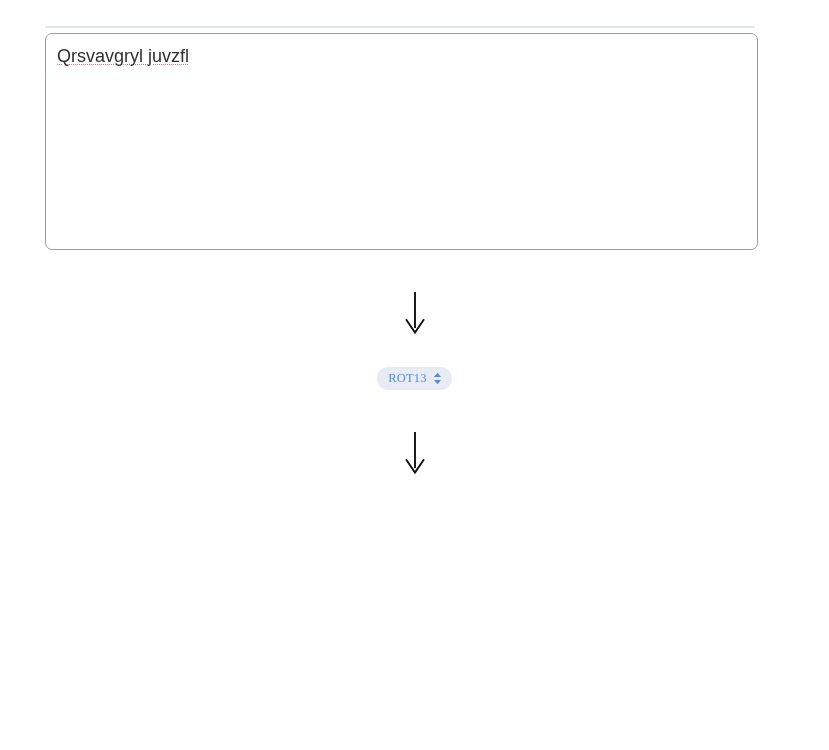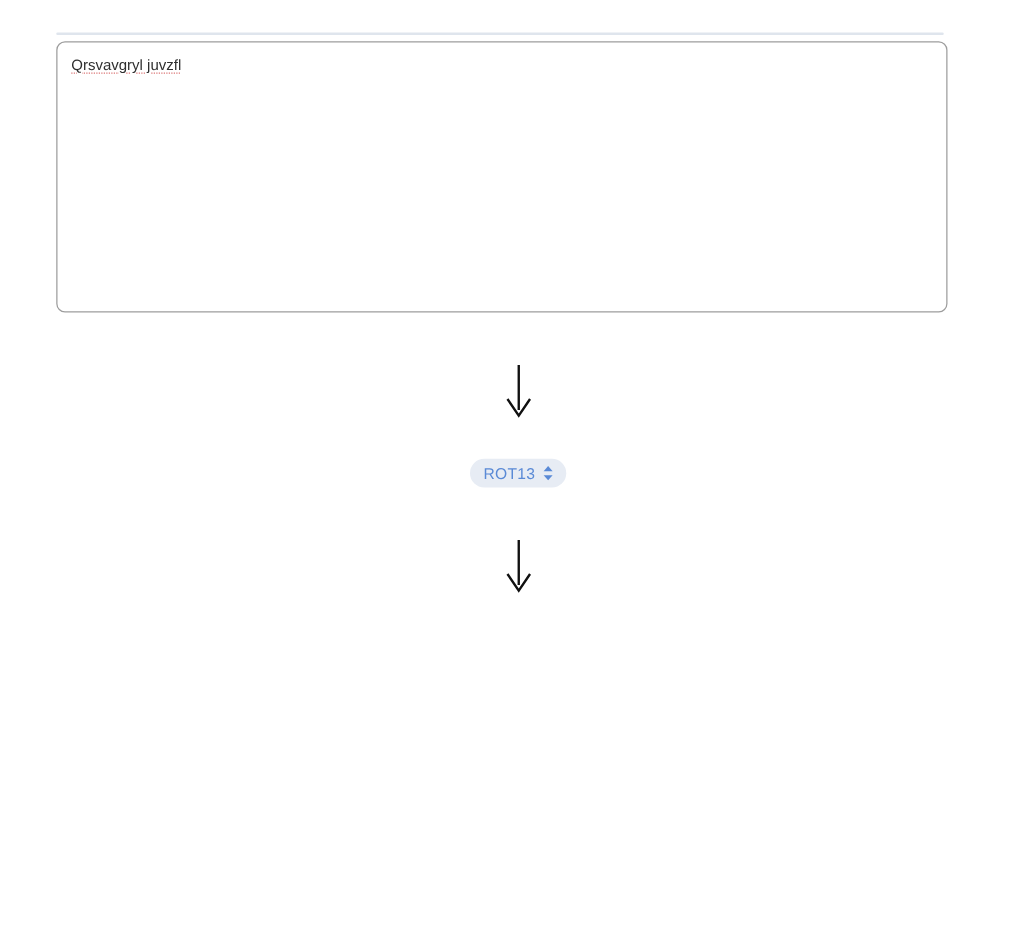--- a/index.html
+++ b/index.html
@@ -35,21 +35,21 @@
   }
 
   
   .ta {
     position: absolute;
     box-sizing: border-box;
     background: #ffffff;
     border-radius: 7px;
     padding: 10px 11px;
     font-family: "Liberation Sans", sans-serif;
-    font-size: 12px;
+    font-size: 18px;
     line-height: 1.35;
     color: #2f2f2f;
     white-space: pre-wrap;
     overflow: hidden;
     resize: none;
     outline: none;
     display: block;
   }
 
   .ta-input {
@@ -107,21 +107,21 @@
   .select-pill {
     display: inline-flex;
     align-items: center;
     gap: 6px;
     box-sizing: border-box;
     height: 23px;
     padding: 0 10px 0 11px;
     background: #e7ecf4;
     border: none;
     border-radius: 12px;
-    font-family: Liberation Sans, sans-serif;
+    font-family: Liberation Serif, serif;
     font-size: 12.5px;
     letter-spacing: 0.2px;
     color: #5a8ad6;
     cursor: default;
     vertical-align: middle;
   }
   .select-pill .caret {
     display: inline-flex;
     flex-direction: column;
     align-items: center;

